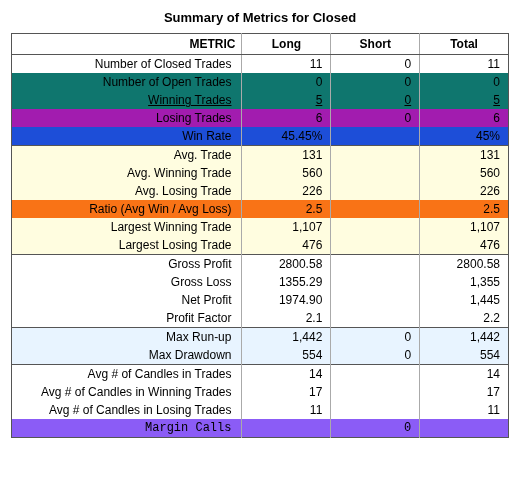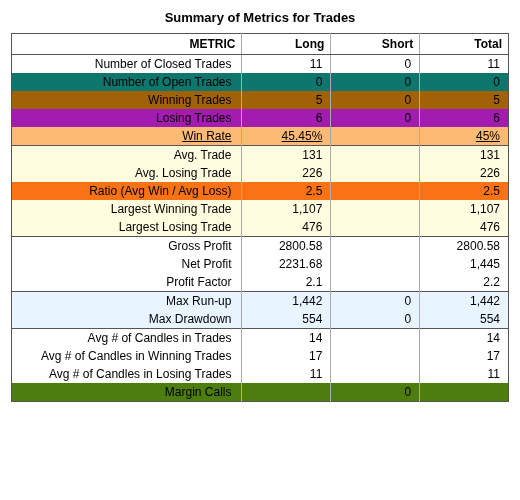--- a/index.html
+++ b/index.html
@@ -56,30 +56,29 @@
     }
     tbody tr td {
       border-right: 1px solid #ccc;
     }
     tbody tr td:last-child {
       border-right: none;
     }
     table { border: 1px solid #555; }
     thead tr th {
       border-right: 1px solid #aaa;
-      text-align: right;
     }
     thead tr th:last-child {
       border-right: none;
     }
   </style>
 </head>
 <body>
 
-<div class="page-title">Summary of Metrics for Trades</div>
+<div class="page-title">Summary of Metrics for Closed</div>
 
 <table>
   <thead>
     <tr>
       <th class="metric-col">METRIC</th>
       <th class="num-col">Long</th>
       <th class="num-col">Short</th>
       <th class="num-col">Total</th>
     </tr>
   </thead>
@@ -89,45 +88,51 @@
         <td class="num-val" style="border-top: 1px solid rgb(85, 85, 85); border-right: 1px solid rgb(170, 170, 170);">11</td>
         <td class="num-val" style="border-top: 1px solid rgb(85, 85, 85); border-right: 1px solid rgb(170, 170, 170);">0</td>
         <td class="num-val" style="border-top: 1px solid rgb(85, 85, 85);">11</td>
       </tr>
       <tr style="background: #0f766e;">
         <td class="metric-name" style="border-right: 1px solid rgb(170, 170, 170);">Number of Open Trades</td>
         <td class="num-val" style="border-right: 1px solid rgb(170, 170, 170);">0</td>
         <td class="num-val" style="border-right: 1px solid rgb(170, 170, 170);">0</td>
         <td class="num-val">0</td>
       </tr>
-      <tr style="background: #a16207;">
+      <tr style="background: #0f766e; text-decoration: underline;">
         <td class="metric-name" style="border-right: 1px solid rgb(170, 170, 170);">Winning Trades</td>
         <td class="num-val" style="border-right: 1px solid rgb(170, 170, 170);">5</td>
         <td class="num-val" style="border-right: 1px solid rgb(170, 170, 170);">0</td>
         <td class="num-val">5</td>
       </tr>
       <tr style="background: #a21caf;">
         <td class="metric-name" style="border-right: 1px solid rgb(170, 170, 170);">Losing Trades</td>
         <td class="num-val" style="border-right: 1px solid rgb(170, 170, 170);">6</td>
         <td class="num-val" style="border-right: 1px solid rgb(170, 170, 170);">0</td>
         <td class="num-val">6</td>
       </tr>
-      <tr style="background: #fdba74; text-decoration: underline;">
+      <tr style="background: #1d4ed8;">
         <td class="metric-name" style="border-right: 1px solid rgb(170, 170, 170);">Win Rate</td>
         <td class="num-val" style="border-right: 1px solid rgb(170, 170, 170);">45.45%</td>
         <td class="num-val" style="border-right: 1px solid rgb(170, 170, 170);"></td>
         <td class="num-val">45%</td>
       </tr>
       <tr style="background: rgb(255, 253, 224);">
         <td class="metric-name" style="border-top: 1px solid rgb(85, 85, 85); border-right: 1px solid rgb(170, 170, 170);">Avg. Trade</td>
         <td class="num-val" style="border-top: 1px solid rgb(85, 85, 85); border-right: 1px solid rgb(170, 170, 170);">131</td>
         <td class="num-val" style="border-top: 1px solid rgb(85, 85, 85); border-right: 1px solid rgb(170, 170, 170);"></td>
         <td class="num-val" style="border-top: 1px solid rgb(85, 85, 85);">131</td>
       </tr>
       <tr style="background: rgb(255, 253, 224);">
+        <td class="metric-name" style="border-right: 1px solid rgb(170, 170, 170);">Avg. Winning Trade</td>
+        <td class="num-val" style="border-right: 1px solid rgb(170, 170, 170);">560</td>
+        <td class="num-val" style="border-right: 1px solid rgb(170, 170, 170);"></td>
+        <td class="num-val">560</td>
+      </tr>
+      <tr style="background: rgb(255, 253, 224);">
         <td class="metric-name" style="border-right: 1px solid rgb(170, 170, 170);">Avg. Losing Trade</td>
         <td class="num-val" style="border-right: 1px solid rgb(170, 170, 170);">226</td>
         <td class="num-val" style="border-right: 1px solid rgb(170, 170, 170);"></td>
         <td class="num-val">226</td>
       </tr>
       <tr style="background: #f97316;">
         <td class="metric-name" style="border-right: 1px solid rgb(170, 170, 170);">Ratio (Avg Win / Avg Loss)</td>
         <td class="num-val" style="border-right: 1px solid rgb(170, 170, 170);">2.5</td>
         <td class="num-val" style="border-right: 1px solid rgb(170, 170, 170);"></td>
         <td class="num-val">2.5</td>
@@ -144,22 +149,28 @@
         <td class="num-val" style="border-right: 1px solid rgb(170, 170, 170);"></td>
         <td class="num-val">476</td>
       </tr>
       <tr style="background: rgb(255, 255, 255);">
         <td class="metric-name" style="border-top: 1px solid rgb(85, 85, 85); border-right: 1px solid rgb(170, 170, 170);">Gross Profit</td>
         <td class="num-val" style="border-top: 1px solid rgb(85, 85, 85); border-right: 1px solid rgb(170, 170, 170);">2800.58</td>
         <td class="num-val" style="border-top: 1px solid rgb(85, 85, 85); border-right: 1px solid rgb(170, 170, 170);"></td>
         <td class="num-val" style="border-top: 1px solid rgb(85, 85, 85);">2800.58</td>
       </tr>
       <tr style="background: rgb(255, 255, 255);">
+        <td class="metric-name" style="border-right: 1px solid rgb(170, 170, 170);">Gross Loss</td>
+        <td class="num-val" style="border-right: 1px solid rgb(170, 170, 170);">1355.29</td>
+        <td class="num-val" style="border-right: 1px solid rgb(170, 170, 170);"></td>
+        <td class="num-val">1,355</td>
+      </tr>
+      <tr style="background: rgb(255, 255, 255);">
         <td class="metric-name" style="border-right: 1px solid rgb(170, 170, 170);">Net Profit</td>
-        <td class="num-val" style="border-right: 1px solid rgb(170, 170, 170);">2231.68</td>
+        <td class="num-val" style="border-right: 1px solid rgb(170, 170, 170);">1974.90</td>
         <td class="num-val" style="border-right: 1px solid rgb(170, 170, 170);"></td>
         <td class="num-val">1,445</td>
       </tr>
       <tr style="background: rgb(255, 255, 255);">
         <td class="metric-name" style="border-right: 1px solid rgb(170, 170, 170);">Profit Factor</td>
         <td class="num-val" style="border-right: 1px solid rgb(170, 170, 170);">2.1</td>
         <td class="num-val" style="border-right: 1px solid rgb(170, 170, 170);"></td>
         <td class="num-val">2.2</td>
       </tr>
       <tr style="background: rgb(232, 244, 255);">
@@ -185,20 +196,20 @@
         <td class="num-val" style="border-right: 1px solid rgb(170, 170, 170);">17</td>
         <td class="num-val" style="border-right: 1px solid rgb(170, 170, 170);"></td>
         <td class="num-val">17</td>
       </tr>
       <tr style="background: rgb(255, 255, 255);">
         <td class="metric-name" style="border-right: 1px solid rgb(170, 170, 170);">Avg # of Candles in Losing Trades</td>
         <td class="num-val" style="border-right: 1px solid rgb(170, 170, 170);">11</td>
         <td class="num-val" style="border-right: 1px solid rgb(170, 170, 170);"></td>
         <td class="num-val">11</td>
       </tr>
-      <tr style="background: #4d7c0f;">
+      <tr style="background: #8b5cf6; font-family: Liberation Mono, monospace;">
         <td class="metric-name" style="border-right: 1px solid rgb(170, 170, 170);">Margin Calls</td>
         <td class="num-val" style="border-right: 1px solid rgb(170, 170, 170);"></td>
         <td class="num-val" style="border-right: 1px solid rgb(170, 170, 170);">0</td>
         <td class="num-val"></td>
       </tr>
     </tbody>
 </table>
 
 </body></html>

